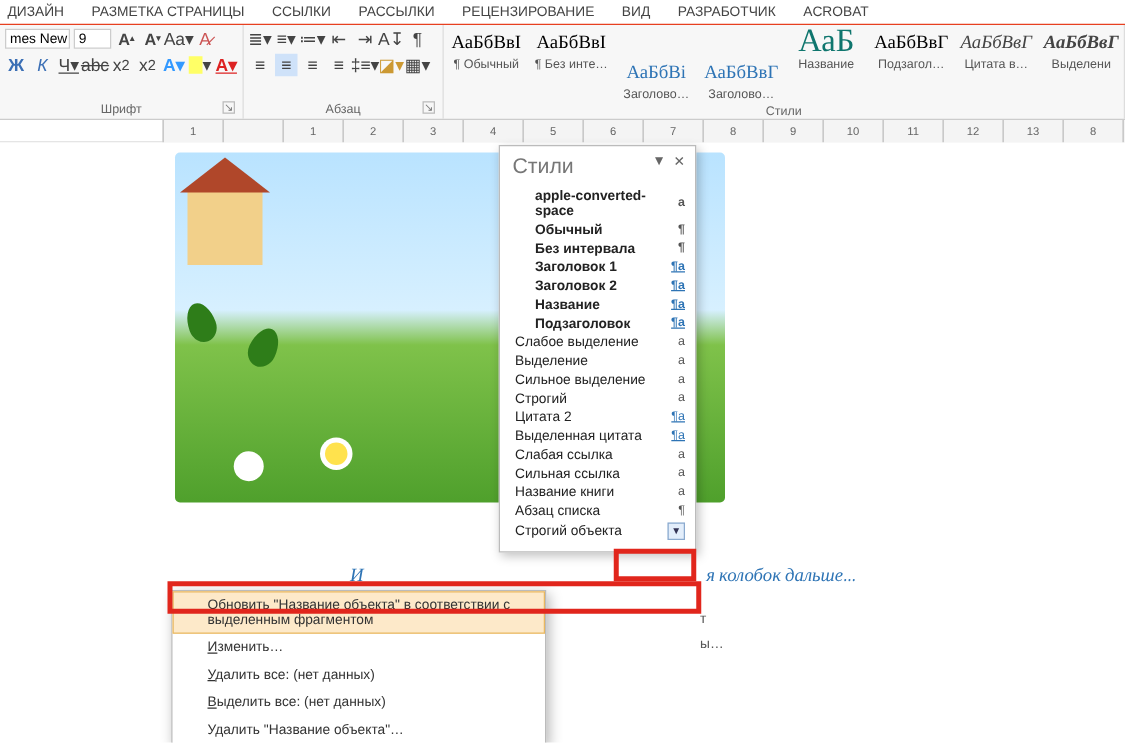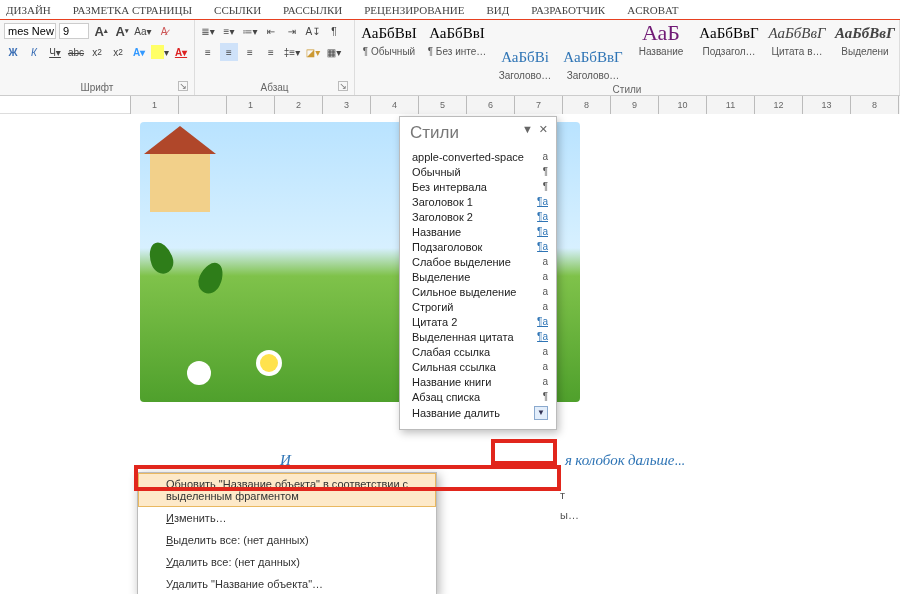--- a/index.html
+++ b/index.html
@@ -1,45 +1,45 @@
 <!DOCTYPE html>
 <html><head>
 <meta charset="utf-8">
 <style>
   * { box-sizing: border-box; margin: 0; padding: 0; font-family: "Segoe UI", Tahoma, sans-serif; }
   body { background: #fff; overflow: hidden; width: 900px; height: 594px; position: relative; font-size: 12px; }
 
   .ribbon-tabs { display: flex; gap: 22px; padding: 4px 0 3px 6px; border-bottom: 1px solid #e74020; font-size: 11px; color: #444; }
-  .ribbon-tabs span { cursor: default; font-family: Liberation Serif, serif; }
+  .ribbon-tabs span { cursor: default; }
 
   .ribbon { display: flex; background: #f7f7f7; border-bottom: 1px solid #ccc; height: 76px; }
   .group { display: flex; flex-direction: column; border-right: 1px solid #ddd; padding: 2px 4px; }
   .group-body { flex: 1; }
   .group-label { text-align: center; font-size: 10px; color: #666; padding-top: 2px; position: relative; }
   .group-dlg { position: absolute; right: 2px; bottom: 2px; font-size: 9px; color: #777; border: 1px solid #bbb; width: 10px; height: 10px; line-height: 8px; text-align: center; }
 
   .font-group { width: 210px; }
   .row { display: flex; align-items: center; gap: 3px; margin-bottom: 3px; }
   .font-select { border: 1px solid #ccc; font-size: 11px; padding: 1px 3px; background: #fff; width: 52px; overflow: hidden; white-space: nowrap; }
   .size-select { border: 1px solid #ccc; font-size: 11px; padding: 1px 3px; width: 30px; background: #fff; }
-  .btn { width: 18px; height: 18px; display: inline-flex; align-items: center; justify-content: center; font-size: 10px; color: #444; }
+  .btn { width: 18px; height: 18px; display: inline-flex; align-items: center; justify-content: center; font-size: 14px; color: #444; }
   .btn.sm { font-size: 13px; font-weight: bold; }
   .b { font-weight: bold; color: #3b6fb5; }
   .i { font-style: italic; color: #3b6fb5; }
   .u { text-decoration: underline; }
   .hlt { background: #ffff66; width: 16px; height: 14px; display: inline-block; }
   .fcol { color: #d22; font-weight: bold; text-decoration: underline; }
 
   .para-group { width: 190px; }
 
   .styles-group { flex: 1; padding: 0 4px; }
   .styles-gallery { display: flex; gap: 8px; align-items: flex-start; }
   .style-item { display: flex; flex-direction: column; align-items: center; width: 60px; }
   .style-prev { font-family: Cambria, serif; font-size: 15px; height: 26px; display: flex; align-items: center; }
-  .style-prev.big { font-size: 22px; color: #701a75; }
+  .style-prev.big { font-size: 26px; color: #0f766e; }
   .style-prev.blue { color: #2e74b5; margin-top: 24px; }
   .style-prev.it { font-style: italic; color: #444; }
   .style-prev.bi { font-style: italic; font-weight: bold; color: #444; }
   .style-lbl { font-size: 10px; color: #555; white-space: nowrap; overflow: hidden; text-overflow: ellipsis; max-width: 60px; }
 
   .ruler { position: relative; height: 18px; background: #fff; border-bottom: 1px solid #ddd; }
   .ruler-inner { position: absolute; left: 130px; right: 0; height: 18px; background: #f4f4f4; display: flex; font-size: 9px; color: #666; }
   .ruler-tick { flex: 0 0 48px; text-align: center; border-left: 1px solid #bbb; line-height: 18px; }
 
   .page-area { position: relative; height: 484px; background: #fff; }
@@ -63,21 +63,21 @@
   .body-text { position: absolute; left: 150px; top: 370px; font-family: Cambria, serif; font-size: 19px; color: #111; line-height: 34px; }
   .body-text .drop { font-size: 34px; float: left; line-height: 36px; margin-right: 3px; }
   .err { text-decoration: underline wavy #d22; }
 
   
   .styles-pane { position: absolute; left: 399px; top: 2px; width: 158px; background: #fff; border: 1px solid #bbb; box-shadow: 2px 3px 8px rgba(0,0,0,.25); z-index: 5; }
   .sp-head { display: flex; justify-content: space-between; padding: 6px 8px 2px 10px; color: #777; font-size: 17px; }
   .sp-ctrl { font-size: 11px; color: #666; display: flex; gap: 6px; }
   .sp-list { padding: 4px 6px 8px 10px; }
   .sp-item { display: flex; justify-content: space-between; align-items: center; font-size: 11px; color: #222; padding: 1.5px 2px; }
-  .sp-item.bold { font-weight: normal; }
+  .sp-item.bold { font-weight: bold; margin-left: 16px; }
   .sp-item .sym { font-size: 10px; color: #555; }
   .sp-item .sym.u { text-decoration: underline; color: #2e74b5; }
   .sp-item.active { background: #fff; }
   .sp-item .dd { width: 14px; height: 14px; background: #e3eefb; border: 1px solid #8aa9ce; display: inline-flex; align-items: center; justify-content: center; font-size: 8px; color: #335; }
   .redbox { position: absolute; border: 4px solid #e1261c; pointer-events: none; z-index: 8; }
   .redbox.a { left: 491px; top: 325px; width: 66px; height: 26px; }
   .redbox.b { left: 134px; top: 351px; width: 427px; height: 26px; }
 
   .ctx-menu { position: absolute; left: 137px; top: 358px; width: 300px; background: #fff; border: 1px solid #bbb; box-shadow: 2px 3px 10px rgba(0,0,0,.3); font-size: 11px; z-index: 6; }
   .ctx-item { padding: 5px 12px 5px 28px; color: #333; }
@@ -307,32 +307,32 @@
         </div>
         <div class="sp-item">
           <span>Название книги</span>
           <span class="sym">a</span>
         </div>
         <div class="sp-item">
           <span>Абзац списка</span>
           <span class="sym">¶</span>
         </div>
         <div class="sp-item active">
-          <span>Название далить</span>
+          <span>Строгий объекта</span>
           <span class="dd">▼</span>
         </div>
       </div>
   </div>
 
   <span class="hint">т</span>
   <span class="hint2">ы…</span>
 
   <div class="ctx-menu">
       <div class="ctx-item sel">Обновить "Название объекта" в соответствии с выделенным фрагментом</div>
       <div class="ctx-item"><span class="mn">И</span>зменить…</div>
+      <div class="ctx-item"><span class="mn">У</span>далить все: (нет данных)</div>
       <div class="ctx-item"><span class="mn">В</span>ыделить все: (нет данных)</div>
-      <div class="ctx-item"><span class="mn">У</span>далить все: (нет данных)</div>
       <div class="ctx-item">Удалить "Название объекта"…</div>
     </div>
 
   <div class="redbox a"></div>
   <div class="redbox b"></div>
 </div>
 
 </body></html>

